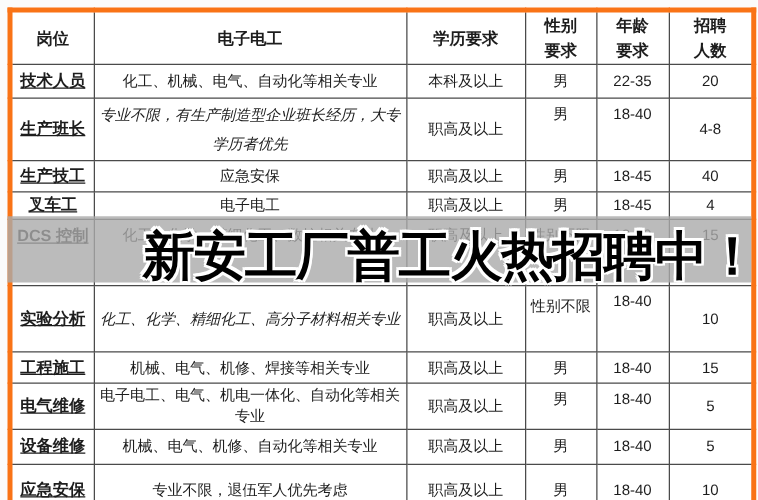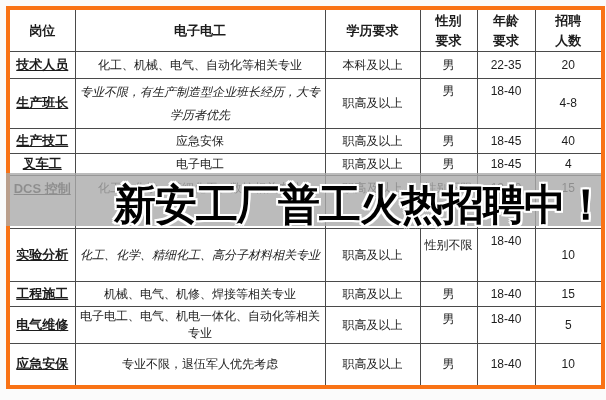--- a/index.html
+++ b/index.html
@@ -132,20 +132,28 @@
         <td>15</td>
       </tr>
       <tr style="height:37px">
         <td class="pos">电气维修</td>
         <td>电子电工、电气、机电一体化、自动化等相关专业</td>
         <td>职高及以上</td>
         <td class="va-top">男</td>
         <td class="va-top">18-40</td>
         <td>5</td>
       </tr>
+      <tr style="height:28px">
+        <td class="pos">设备维修</td>
+        <td>机械、电气、机修、自动化等相关专业</td>
+        <td>职高及以上</td>
+        <td>男</td>
+        <td>18-40</td>
+        <td>5</td>
+      </tr>
       <tr style="height:43px">
         <td class="pos">应急安保</td>
         <td>专业不限，退伍军人优先考虑</td>
         <td>职高及以上</td>
         <td>男</td>
         <td>18-40</td>
         <td>10</td>
       </tr>
     </tbody>
   </table>

